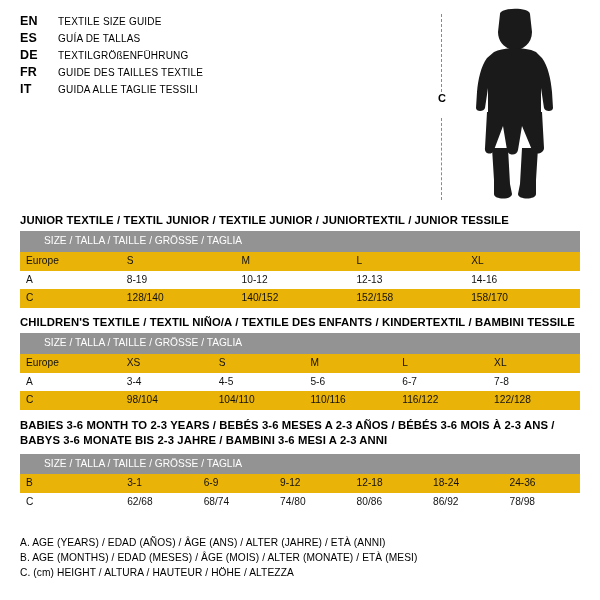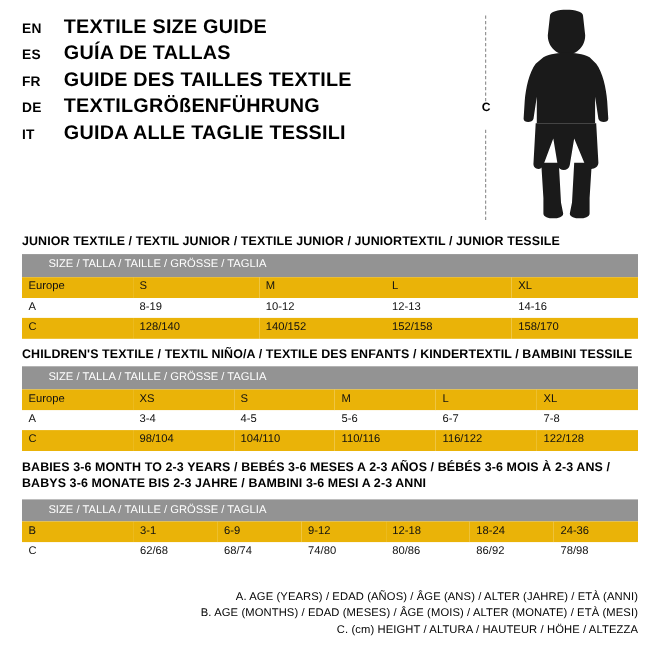--- a/index.html
+++ b/index.html
@@ -29,22 +29,22 @@
     margin-bottom: 3px;
   }
   .lang-code {
     width: 38px;
     font-size: 12.5px;
     font-weight: bold;
     letter-spacing: 0.2px;
     color: #000;
   }
   .lang-title {
-    font-size: 18px;
-    font-weight: bold;
+    font-size: 10px;
+    font-weight: normal;
     letter-spacing: 0.2px;
     color: #000;
     white-space: nowrap;
   }
 
   
   .figure-area {
     position: absolute;
     right: 22px;
     top: 8px;
@@ -118,42 +118,41 @@
     position: absolute;
     left: 20px;
     bottom: 18px;
     width: 560px;
   }
   .legend div {
     font-size: 10.2px;
     color: #000;
     margin-bottom: 4px;
     letter-spacing: 0.1px;
-    text-align: right;
   }
 </style>
 </head>
 <body>
 
 <div class="header">
   <div class="header-row">
     <span class="lang-code">EN</span>
     <span class="lang-title">TEXTILE SIZE GUIDE</span>
   </div>
   <div class="header-row">
     <span class="lang-code">ES</span>
     <span class="lang-title">GUÍA DE TALLAS</span>
   </div>
   <div class="header-row">
+    <span class="lang-code">DE</span>
+    <span class="lang-title">TEXTILGRÖßENFÜHRUNG</span>
+  </div>
+  <div class="header-row">
     <span class="lang-code">FR</span>
     <span class="lang-title">GUIDE DES TAILLES TEXTILE</span>
-  </div>
-  <div class="header-row">
-    <span class="lang-code">DE</span>
-    <span class="lang-title">TEXTILGRÖßENFÜHRUNG</span>
   </div>
   <div class="header-row">
     <span class="lang-code">IT</span>
     <span class="lang-title">GUIDA ALLE TAGLIE TESSILI</span>
   </div>
 </div>
 
 <div class="figure-area">
   <div class="dash-line dash-top"></div>
   <div class="dash-line dash-bottom"></div>

